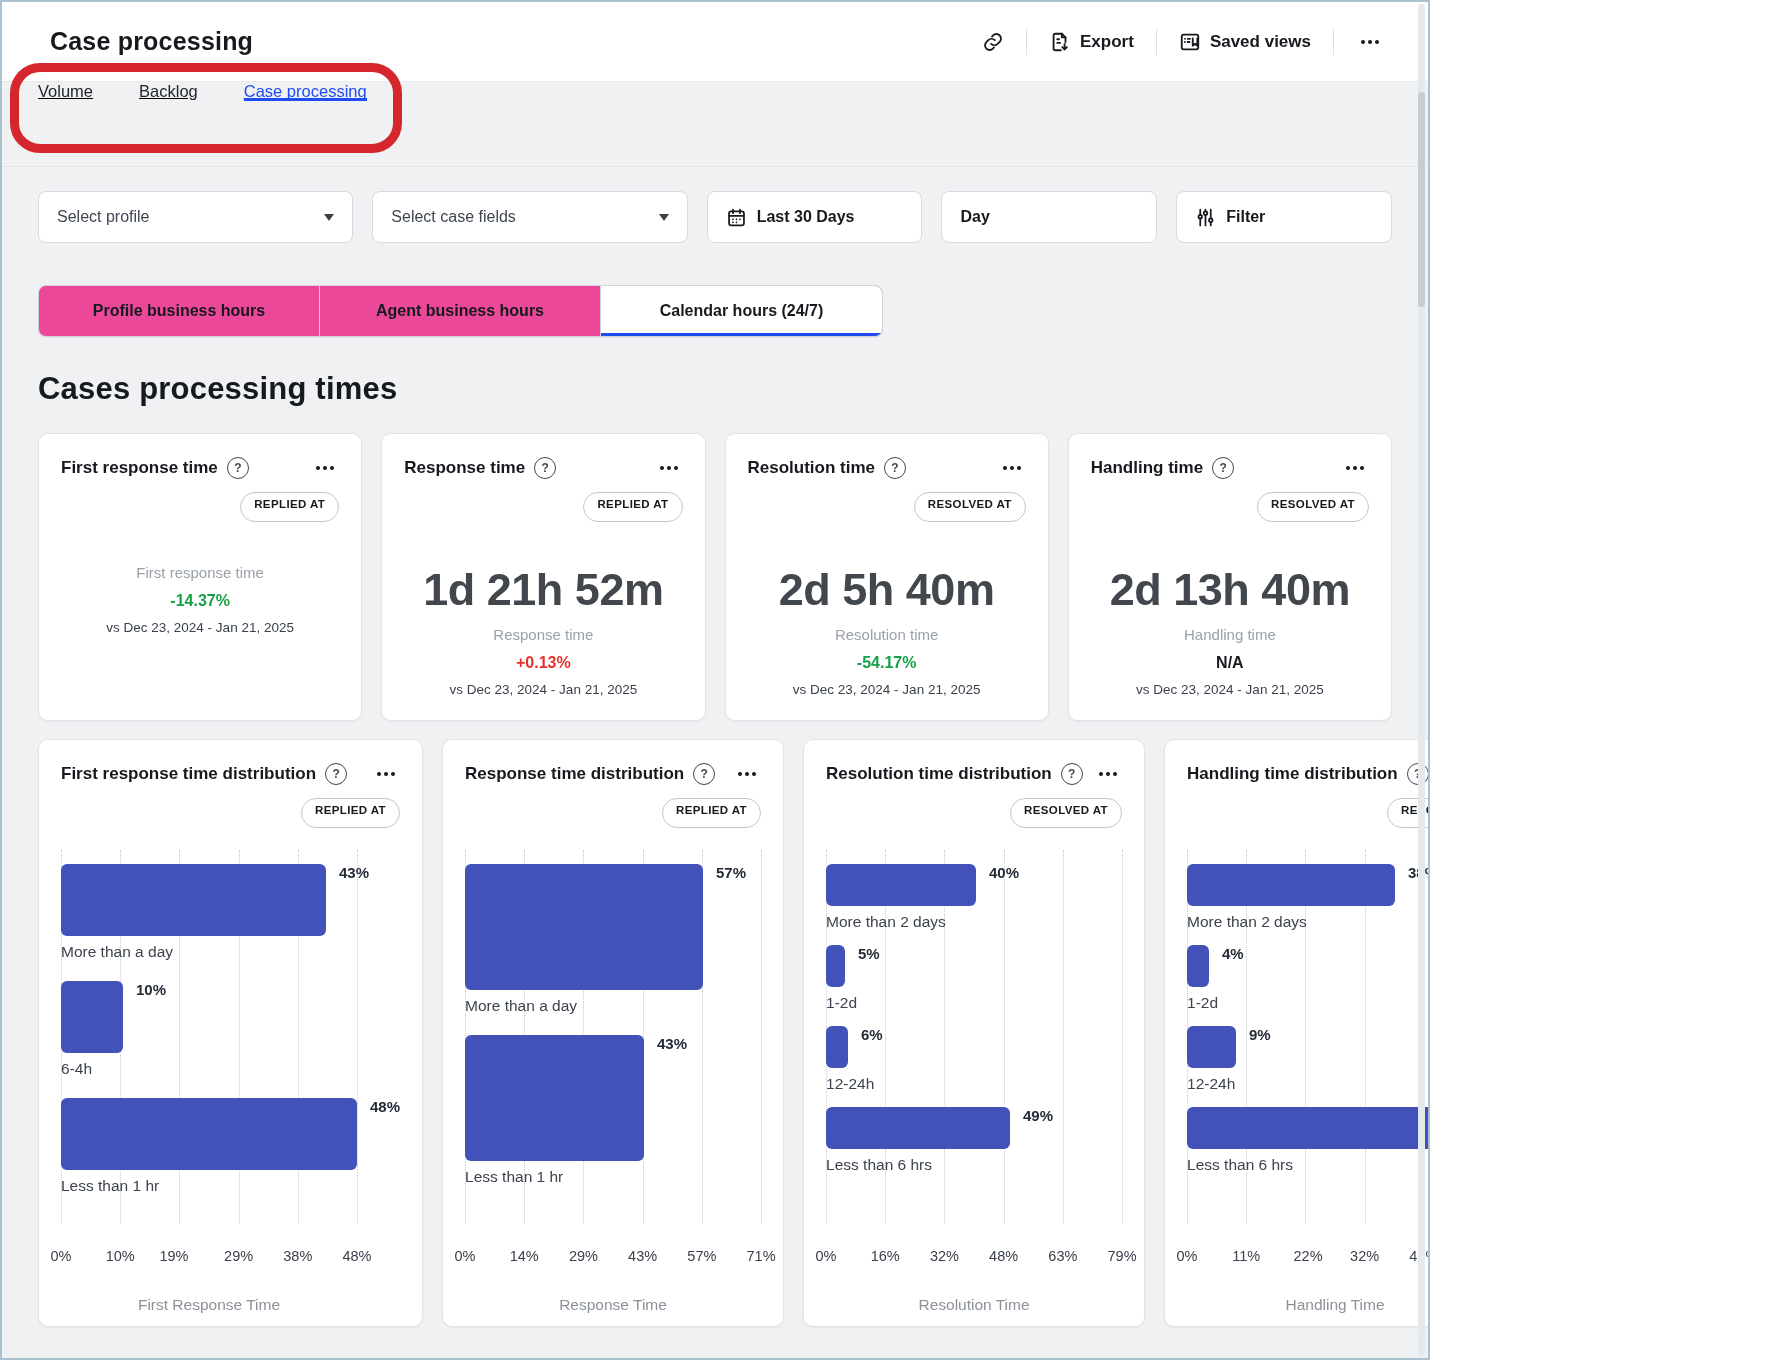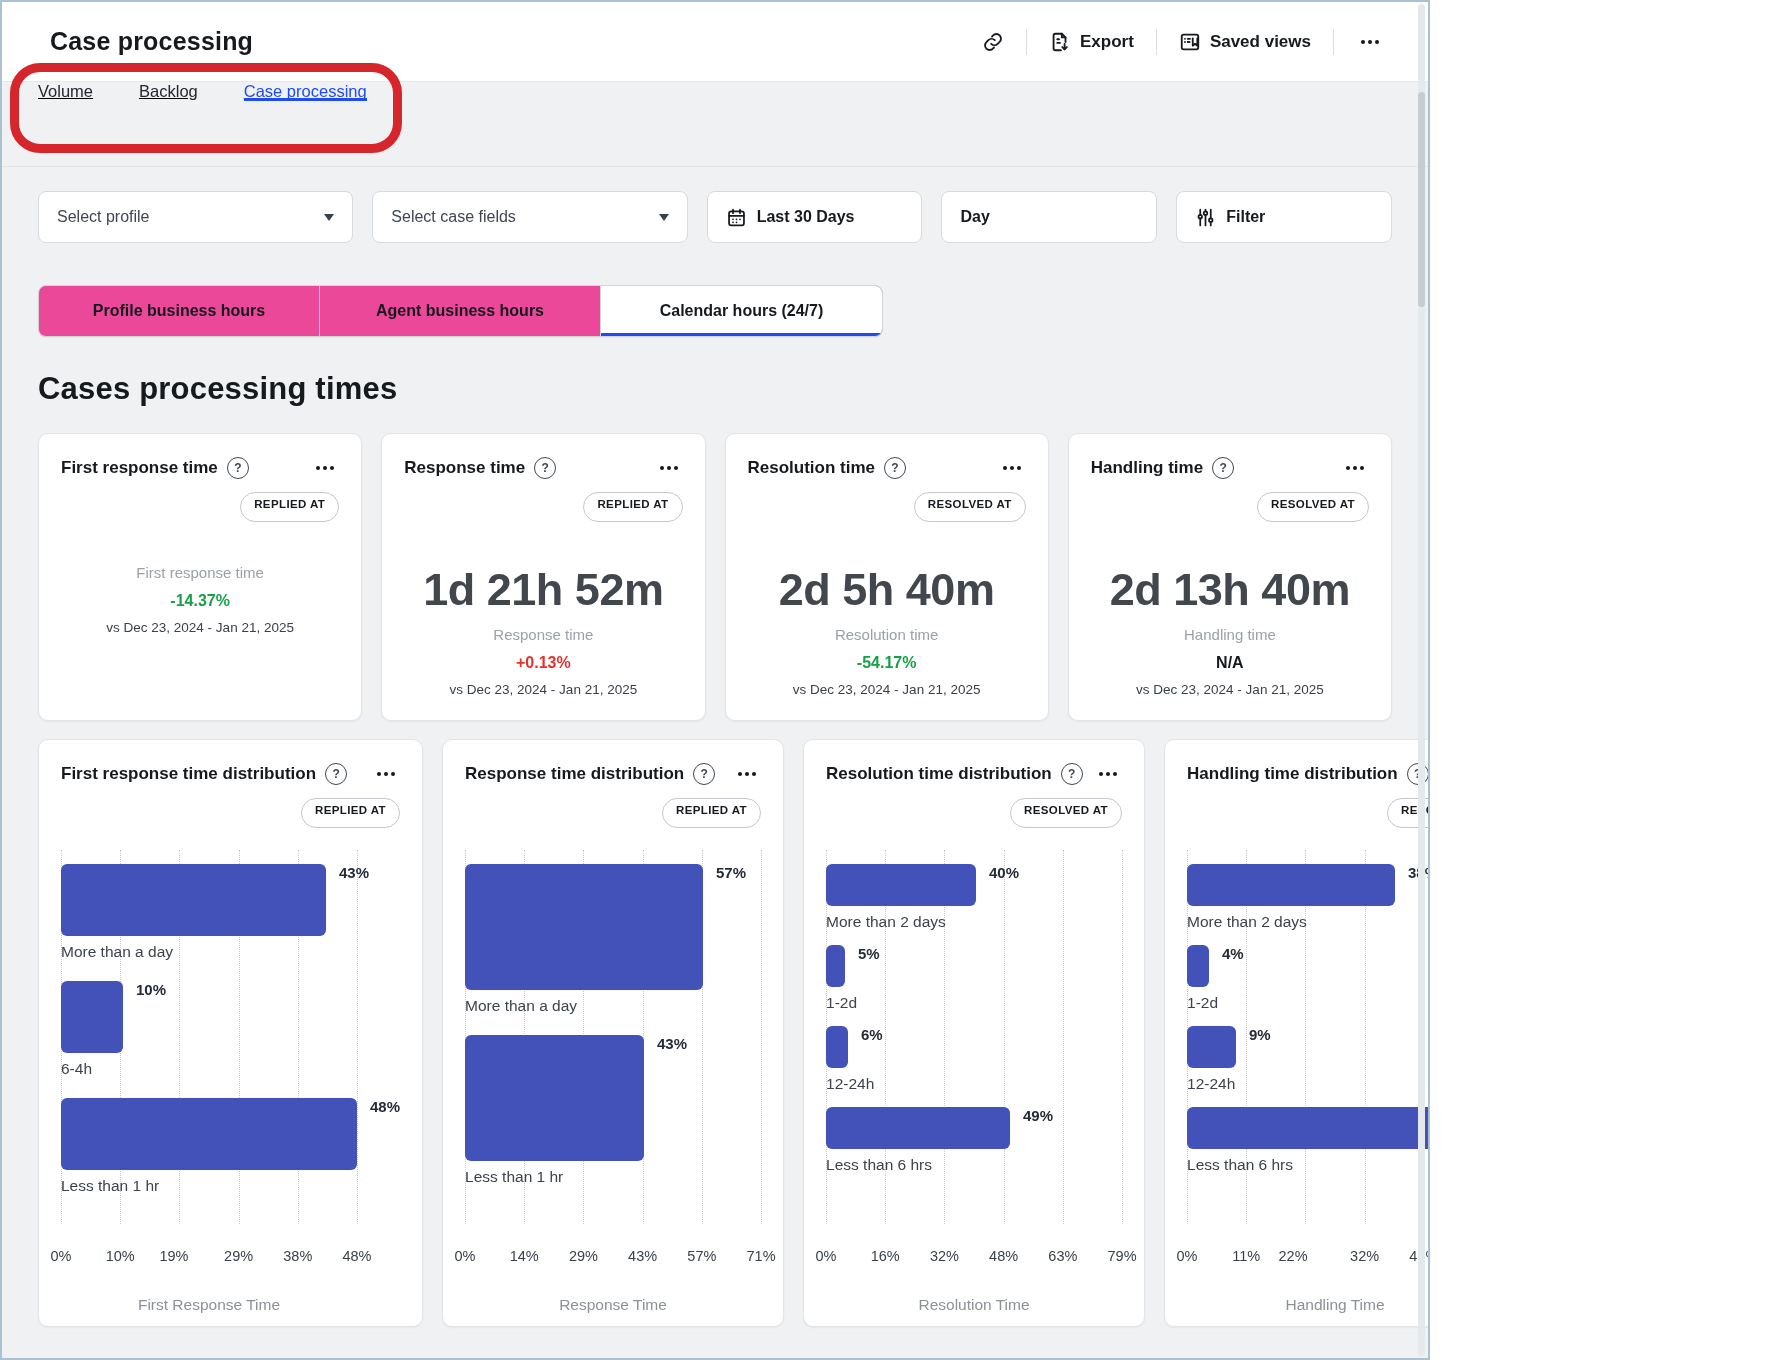--- a/index.html
+++ b/index.html
@@ -453,21 +453,21 @@
               <div class="bar-line" style="height: 42px;">
                 <div class="bar" style="width: 269px; height: 100%; background: rgb(66, 82, 184);"></div>
                 <span class="bar-value">49%</span>
               </div>
               <div class="bar-cat">Less than 6 hrs</div>
             </div>
           </div>
       <div class="x-ticks">
             <span style="left: 0px;">0%</span>
             <span style="left: 59.2px;">11%</span>
-            <span style="left: 106px;">22%</span>
+            <span style="left: 121px;">22%</span>
             <span style="left: 177.6px;">32%</span>
             <span style="left: 236.8px;">43%</span>
             <span style="left: 296px;">54%</span>
           </div>
     </div>
     <div class="axis-title">Handling Time</div>
   </div>
     </div>
 
   <div class="scroll-track">

